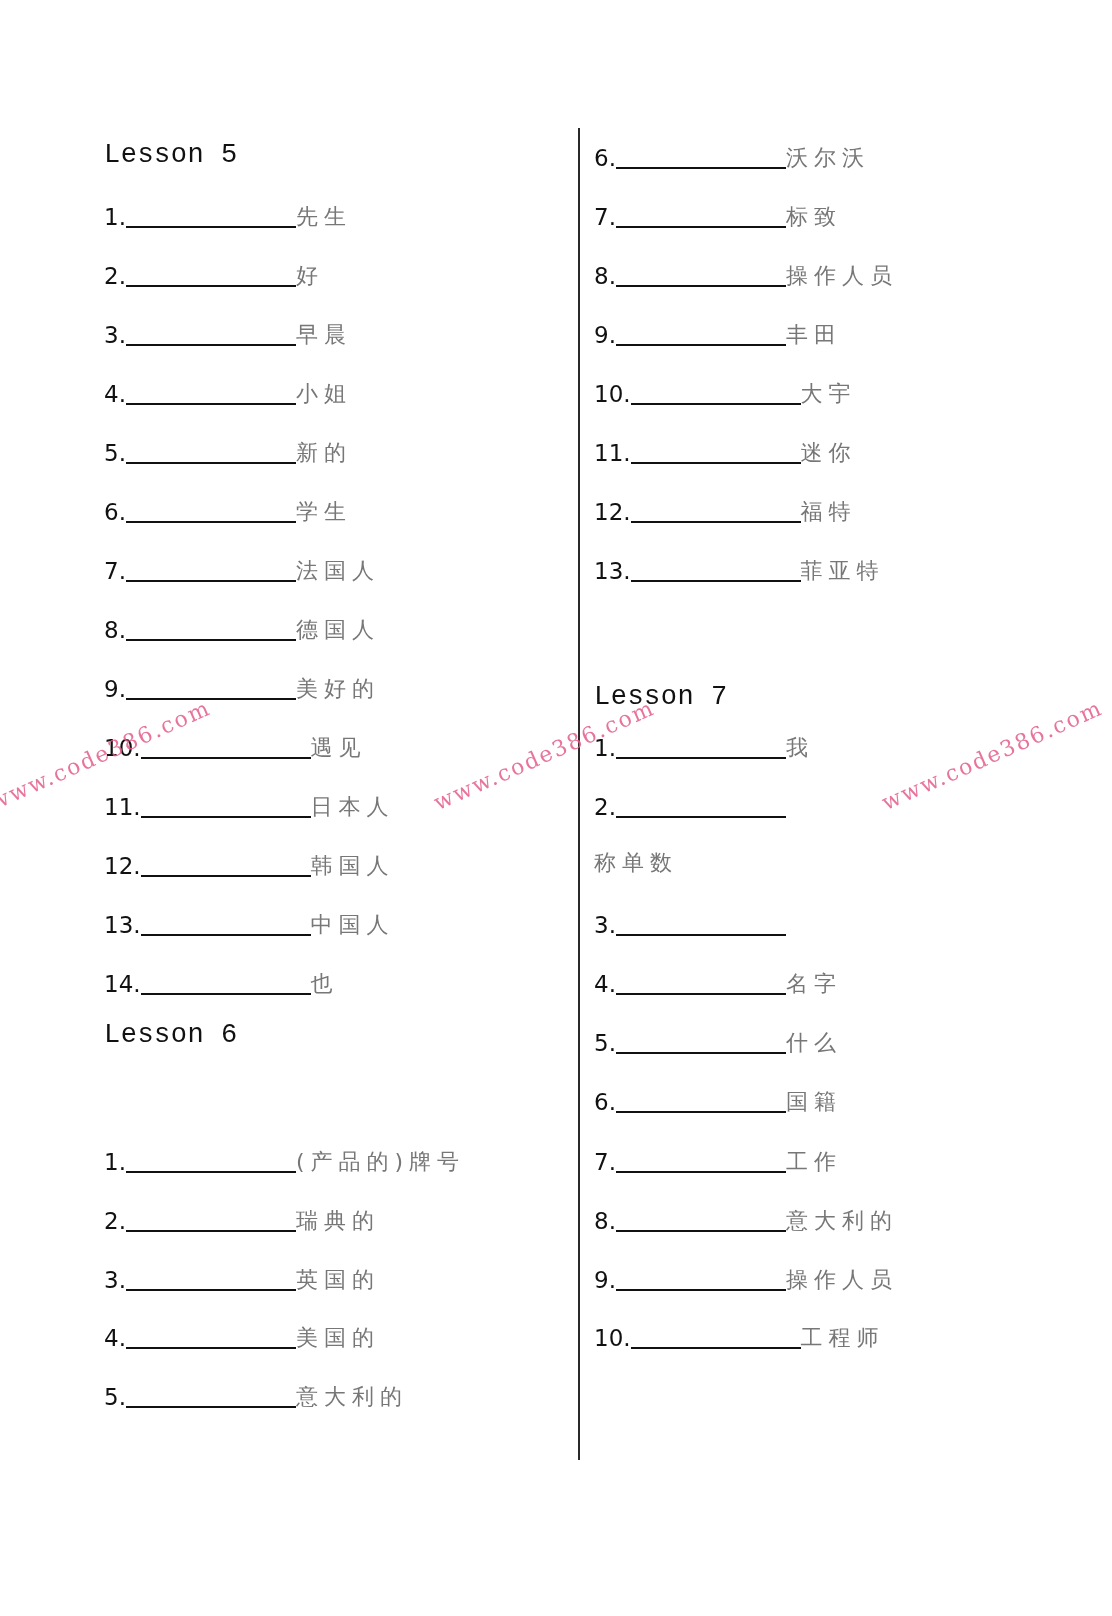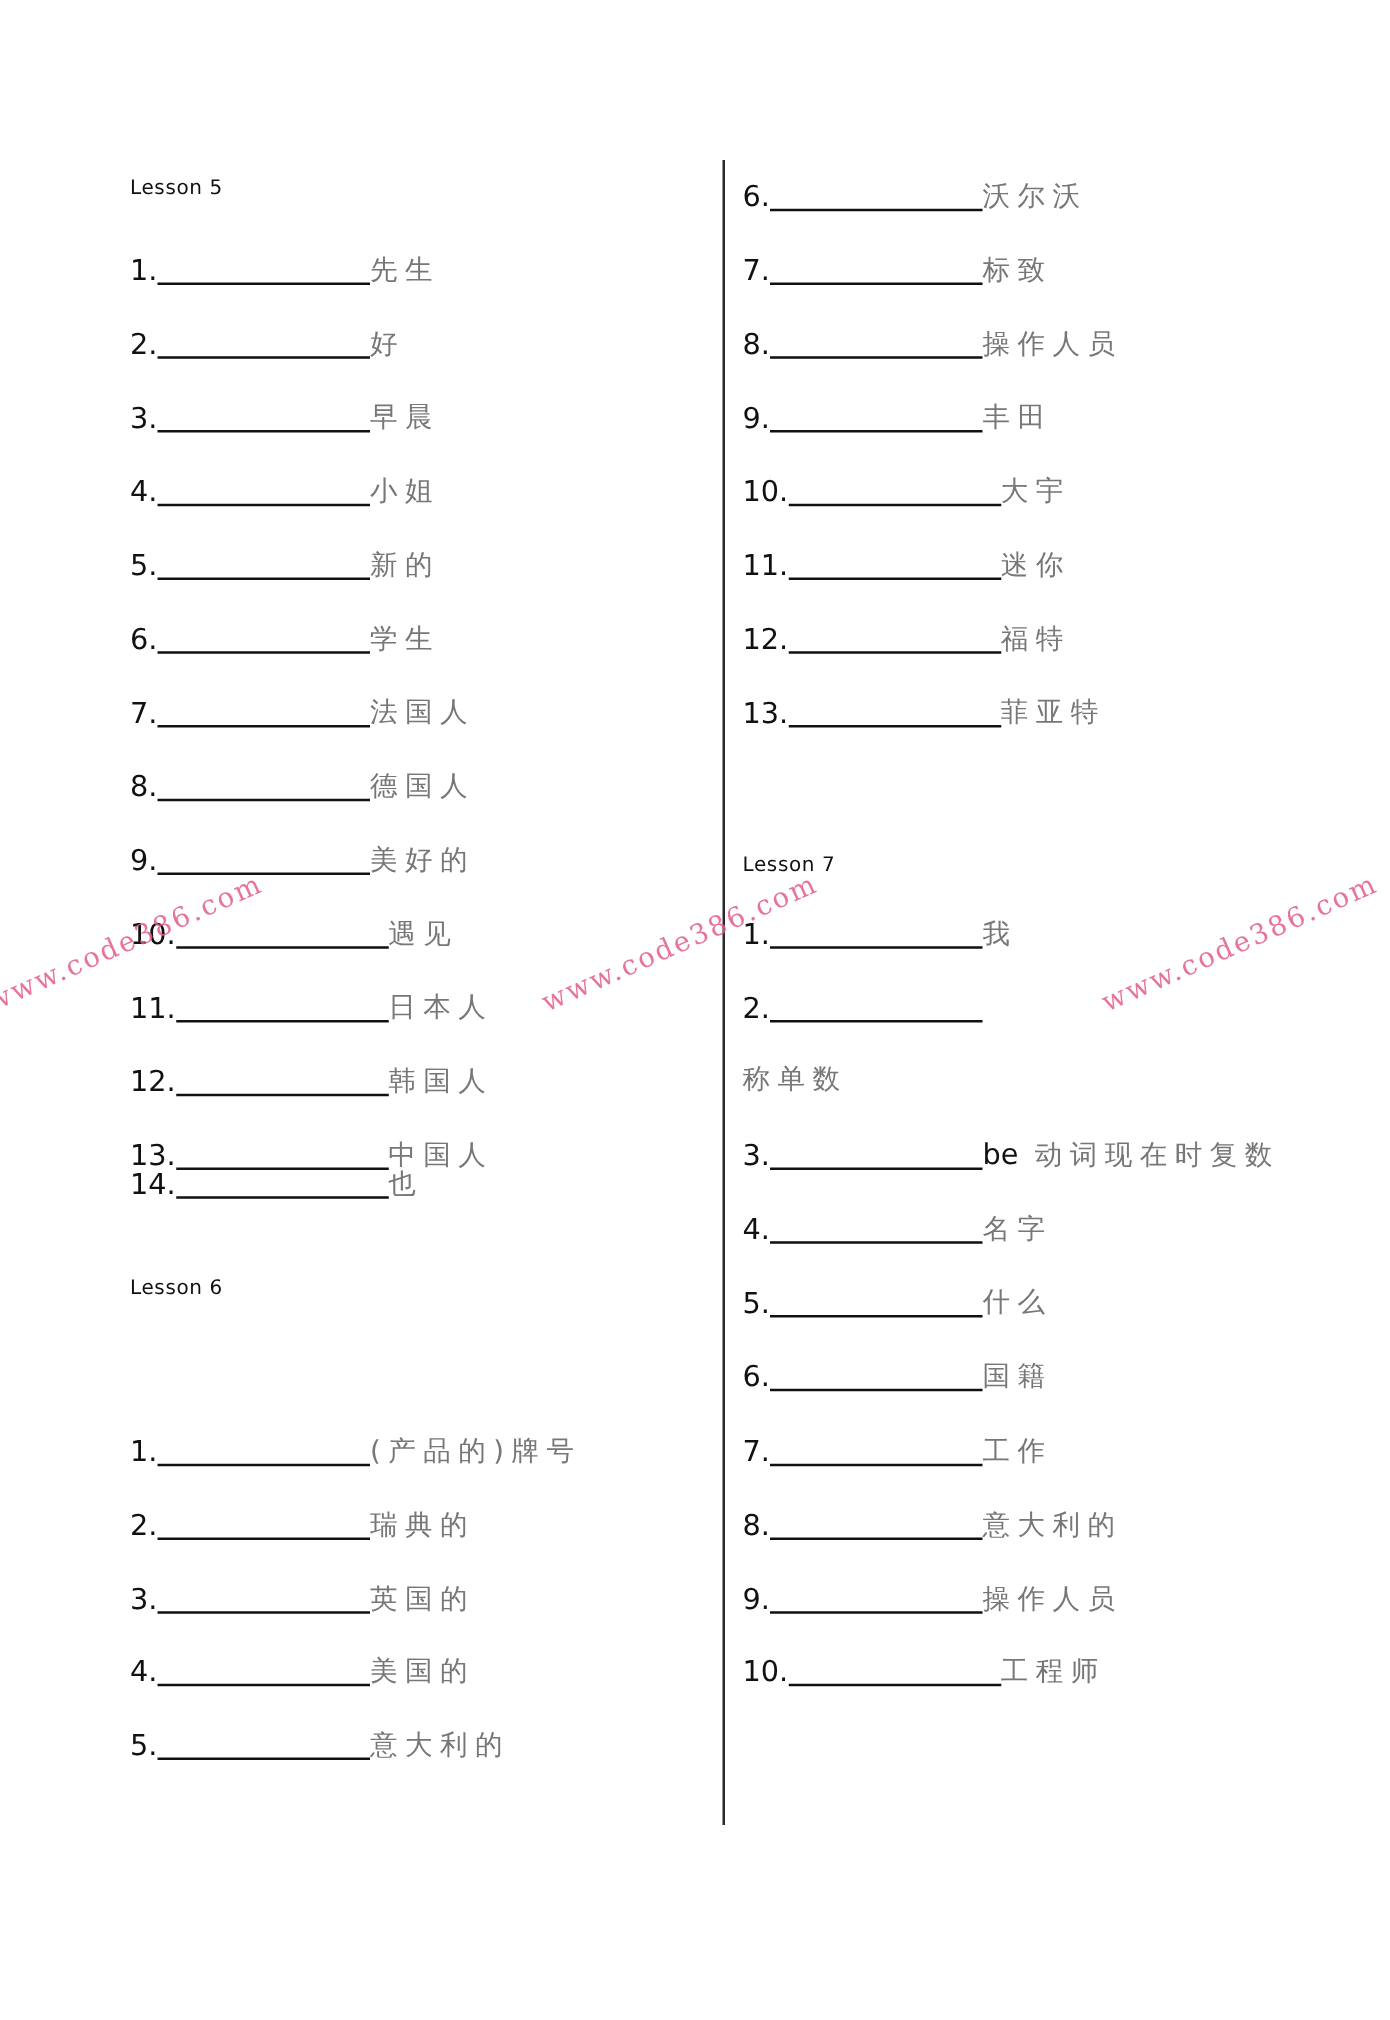--- a/index.html
+++ b/index.html
@@ -3,22 +3,22 @@
 <meta charset="utf-8">
 <style>
   html, body { margin: 0; padding: 0; background: #ffffff; }
   body { width: 1112px; height: 1616px; position: relative; overflow: hidden;
          font-family: "DejaVu Sans", "Liberation Sans", sans-serif; color: #111; }
   .page { position: absolute; left: 0; top: 0; width: 1112px; height: 1616px; }
   .divider { position: absolute; left: 578px; top: 128px; width: 2px; height: 1332px; background: #2a2a2a; }
   .col { position: absolute; top: 0; }
   .col-left { left: 104px; }
   .col-right { left: 594px; }
-  .heading { position: absolute; font-size: 16px; font-weight: normal; letter-spacing: 0.5px;
-             color: #111; white-space: nowrap; margin: 0; }
+  .heading { position: absolute; font-size: 27px; font-weight: normal; letter-spacing: 0.5px;
+             color: #111; white-space: nowrap; margin: 0; font-family: Liberation Mono, monospace; }
   .item { position: absolute; white-space: nowrap; height: 34px; display: flex; align-items: flex-end; }
   .num { font-size: 23px; color: #111; line-height: 30px; }
   .blank { display: inline-block; border-bottom: 2px solid #111; width: 170px; height: 24px; margin-bottom: 4px; }
   .meaning { font-size: 22px; color: #777; letter-spacing: 6px; line-height: 30px; font-family: "DejaVu Sans", sans-serif; }
   .meaning .en { color: #111; letter-spacing: 0; font-size: 23px; }
   .wrap-line { position: absolute; font-size: 22px; color: #777; letter-spacing: 6px; white-space: nowrap; }
   .watermark { position: absolute; color: #e35c8a; font-family: "DejaVu Serif", serif; font-size: 22px;
                transform: rotate(-24deg); transform-origin: left bottom; white-space: nowrap; opacity: 0.85;
                letter-spacing: 2px; pointer-events: none; }
 </style>
@@ -90,21 +90,21 @@
     <div class="item" style="top:847px;">
         <span class="num">12.</span>
         <span class="blank"></span>
         <span class="meaning">韩国人</span>
       </div>
     <div class="item" style="top:906px;">
         <span class="num">13.</span>
         <span class="blank"></span>
         <span class="meaning">中国人</span>
       </div>
-    <div class="item" style="top:929px;">
+    <div class="item" style="top:965px;">
         <span class="num">14.</span>
         <span class="blank"></span>
         <span class="meaning">也</span>
       </div>
 
     <h2 class="heading" style="top:1020px;">Lesson 6</h2>
 
     <div class="item" style="top:1143px;">
         <span class="num">1.</span>
         <span class="blank"></span>
@@ -182,21 +182,20 @@
         <span class="meaning">我</span>
       </div>
     <div class="item" style="top:788px;">
         <span class="num">2.</span>
         <span class="blank"></span>
       </div>
     <div class="wrap-line" style="top:848px; left:0;">称单数</div>
     <div class="item" style="top:906px;">
         <span class="num">3.</span>
         <span class="blank"></span>
-        <span class="meaning"><span class="en">be</span> <span>动词现在时复数</span></span>
       </div>
     <div class="item" style="top:965px;">
         <span class="num">4.</span>
         <span class="blank"></span>
         <span class="meaning">名字</span>
       </div>
     <div class="item" style="top:1024px;">
         <span class="num">5.</span>
         <span class="blank"></span>
         <span class="meaning">什么</span>

